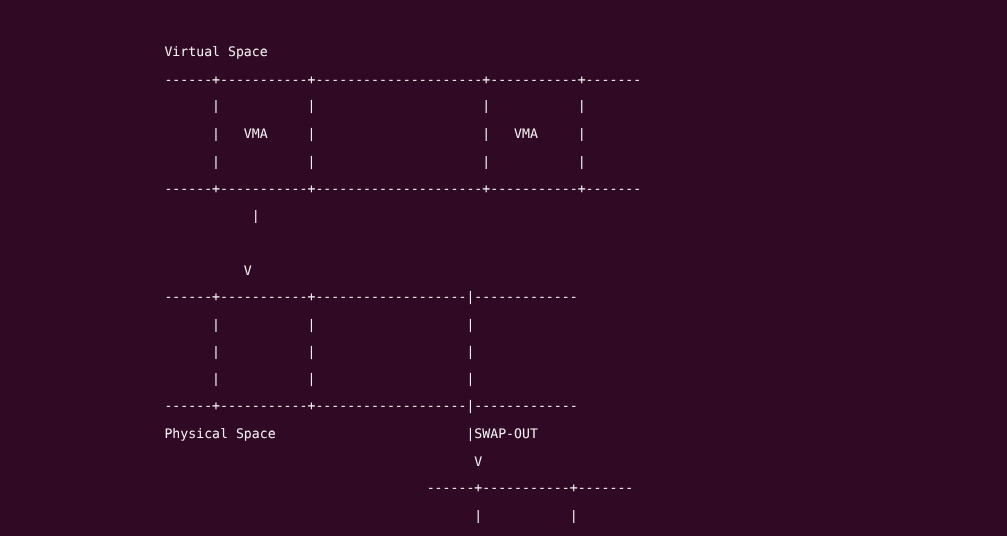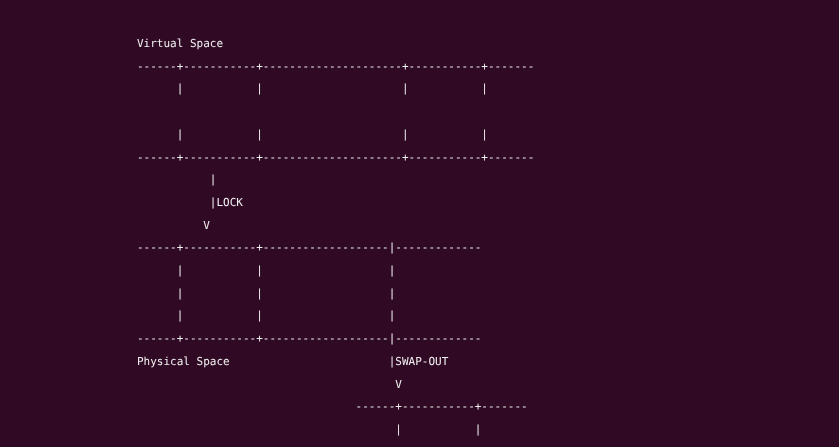--- a/index.html
+++ b/index.html
@@ -40,28 +40,28 @@
 <body>
 
 <div id="terminal" style="background: rgb(48, 10, 36);">
 
   <div class="art" style="left: 137px; top: 33px; color: rgb(242, 242, 242);">Virtual Space</div>
 
   <div class="art" style="left: 137px; top: 55.7px; color: rgb(242, 242, 242);">------+-----------+---------------------+-----------+-------</div>
 
   <div class="art" style="left: 137px; top: 78.4px; color: rgb(242, 242, 242);">      |           |                     |           |</div>
 
+  <div class="art" style="left: 137px; top: 101.1px; color: rgb(242, 242, 242);">      |   VMA     |                     |   VMA     |</div>
 
   <div class="art" style="left: 137px; top: 123.8px; color: rgb(242, 242, 242);">      |           |                     |           |</div>
 
   <div class="art" style="left: 137px; top: 146.5px; color: rgb(242, 242, 242);">------+-----------+---------------------+-----------+-------</div>
 
   <div class="art" style="left: 137px; top: 169.2px; color: rgb(242, 242, 242);">           |</div>
 
-  <div class="art" style="left: 137px; top: 191.9px; color: rgb(242, 242, 242);">           |LOCK</div>
 
   <div class="art" style="left: 137px; top: 214.6px; color: rgb(242, 242, 242);">          V</div>
 
   <div class="art" style="left: 137px; top: 237.3px; color: rgb(242, 242, 242);">------+-----------+-------------------|-------------</div>
 
   <div class="art" style="left: 137px; top: 260px; color: rgb(242, 242, 242);">      |           |                   |</div>
 
   <div class="art" style="left: 137px; top: 282.7px; color: rgb(242, 242, 242);">      |           |                   |</div>
 
   <div class="art" style="left: 137px; top: 305.4px; color: rgb(242, 242, 242);">      |           |                   |</div>

